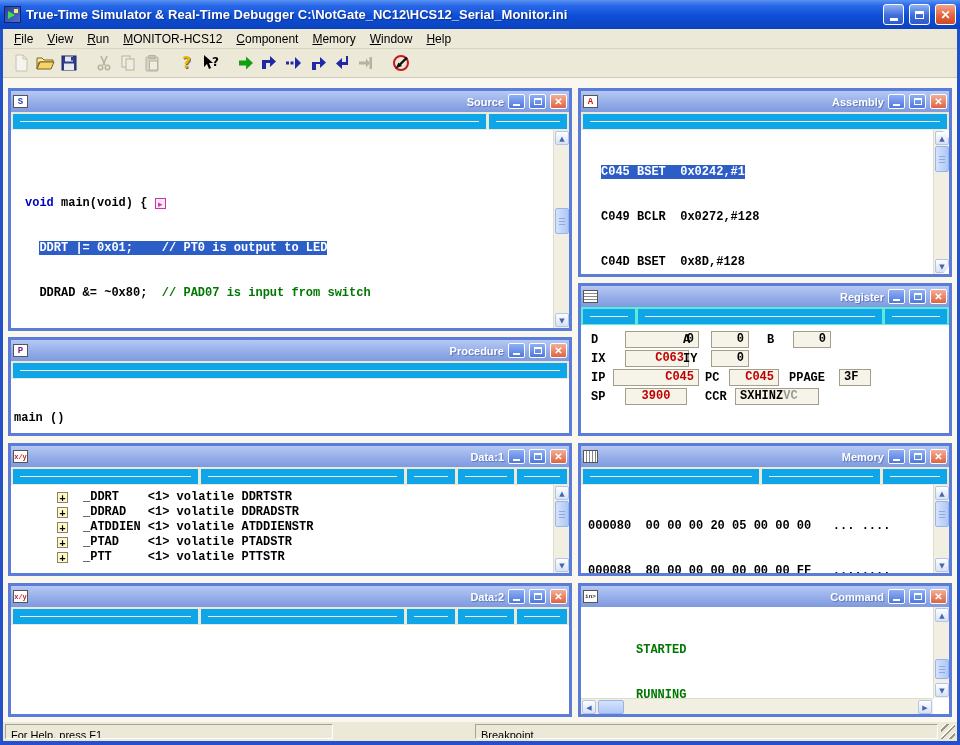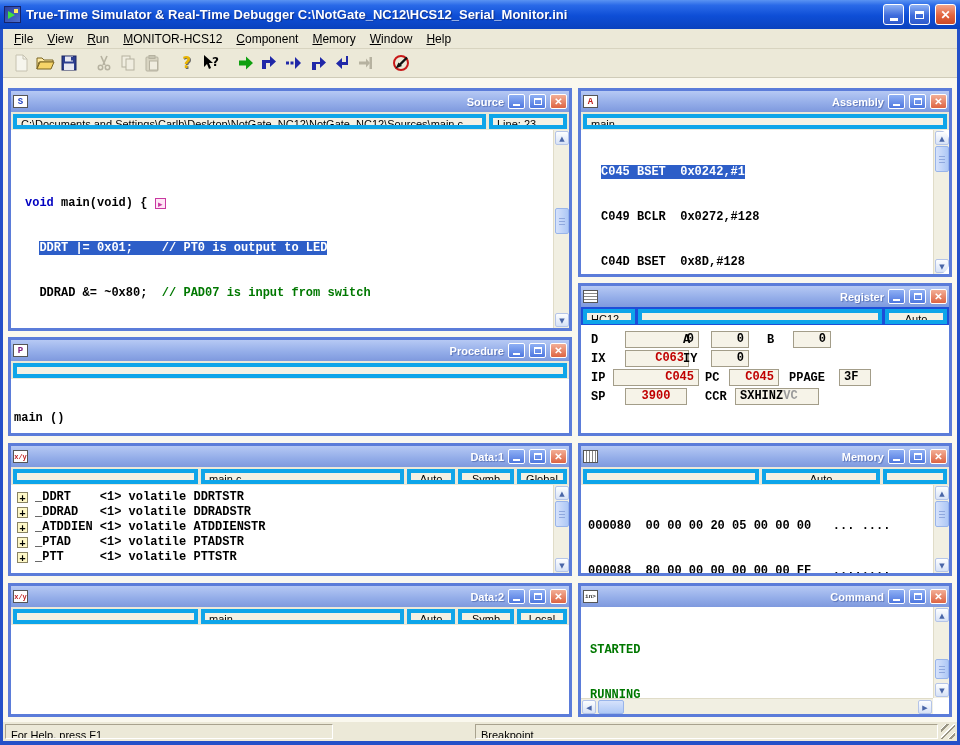--- a/index.html
+++ b/index.html
@@ -51,21 +51,21 @@
   .wicon { width:15px; height:13px; background:#fff; border:1px solid #555;
     font:bold 9px/12px "Liberation Mono",monospace; text-align:center; }
   .wbtn { width:17px; height:15px; border-radius:2px; border:1px solid #fff;
     display:flex; align-items:center; justify-content:center;
     background:linear-gradient(180deg,#8FB0F4,#4E77E0); color:#fff; font-weight:bold; font-size:10px; }
   .wbtn.close { background:linear-gradient(180deg,#F2AE96,#DE6442); }
   .wbtn .mindash { width:7px; height:2px; background:#fff; margin-top:7px; }
   .wbtn .maxbox { width:8px; height:7px; border:1px solid #fff; border-top:2px solid #fff; }
 
   .hdr { height:18px; background:#ECE9D8; display:flex; align-items:center; padding:1px 2px; gap:3px; }
-  .hbox { height:15px; border:4px solid #0ea5e9; background:#F4F1E4; font-size:11px; color:#000;
+  .hbox { height:15px; border:7px solid #0ea5e9; background:#F4F1E4; font-size:11px; color:#000;
     padding:0 4px; line-height:13px; overflow:hidden; white-space:nowrap; }
   .hbox.c { text-align:center; }
   .flex1 { flex:1; }
 
   .body { position:absolute; left:0; right:0; bottom:0; background:#fff; overflow:hidden; }
   .mono, .mono * { font:bold 12px/15px "Liberation Mono",monospace; white-space:pre; }
   .kw { color:#0000C0; }
   .cm { color:#007800; }
   .selspan { background:#2D5EC8; color:#fff; }
 
@@ -84,21 +84,21 @@
   .vsb .up::after{content:"\25B2";} .vsb .dn::after{content:"\25BC";}
   .hsb .lf::after{content:"\25C0";} .hsb .rt::after{content:"\25B6";}
   .sthumb { position:absolute; left:1px; width:14px; height:26px; border:1px solid #98B4EA; border-radius:2px;
     background:linear-gradient(90deg,#D6E2FB,#AEC8F6); }
   .sthumb::after { content:""; position:absolute; left:3px; right:3px; top:50%; height:1px;
     box-shadow:0 -3px 0 #8FA8DE, 0 0 0 #8FA8DE, 0 3px 0 #8FA8DE; background:#8FA8DE; }
   .hthumb { position:absolute; top:1px; height:14px; width:26px; border:1px solid #98B4EA; border-radius:2px;
     background:linear-gradient(180deg,#D6E2FB,#AEC8F6); }
 
   
-  .drow { display:flex; align-items:center; height:15px; padding-left:6px; gap:7px; }
+  .drow { display:flex; align-items:center; height:15px; padding-left:6px; gap:15px;margin-left:40px; }
   .plus { width:11px; height:11px; border:1px solid #8A8464; background:#FFF9C8;
     font:bold 10px/9px "DejaVu Sans Mono",monospace; text-align:center; color:#000; flex:none; }
   .plus::after { content:"+"; }
 
   
   .ritem { position:absolute; font:bold 12px/15px "Liberation Mono",monospace; }
   .rbox { position:absolute; height:17px; border:1px solid #A39D89; background:#F6F3E8;
     font:bold 12px/15px "Liberation Mono",monospace; text-align:right; padding:0 4px; }
   .red { color:#C00000; }
   .gray { color:#9a9a9a; }
@@ -423,21 +423,21 @@
             <span class="mindash"></span>
           </span>
         <span class="wbtn">
             <span class="maxbox"></span>
           </span>
         <span class="wbtn close">
             <span>✕</span>
           </span>
       </div>
       <div class="body" style="top:21px;">
-        <div class="hdr" style="background:#1d4ed8;">
+        <div class="hdr" style="background:#5eead4;">
           <span class="hbox" style="width:52px;">HC12</span>
           <span class="hbox flex1"></span>
           <span class="hbox c" style="width:62px;">Auto</span>
         </div>
         <span class="ritem" style="left:10px; top:26px;">D</span>
         <div class="rbox" style="left:44px; top:24px; width:74px;">0</div>
         <span class="ritem" style="left:102px; top:26px;">A</span>
         <div class="rbox" style="left:130px; top:24px; width:38px;">0</div>
         <span class="ritem" style="left:186px; top:26px;">B</span>
         <div class="rbox" style="left:212px; top:24px; width:38px;">0</div>
@@ -503,21 +503,21 @@
         <span class="wbtn">
             <span class="mindash"></span>
           </span>
         <span class="wbtn">
             <span class="maxbox"></span>
           </span>
         <span class="wbtn close">
             <span>✕</span>
           </span>
       </div>
-      <div class="body" style="top:21px;">
+      <div class="body" style="top:21px;padding-left:46px;">
         <div class="mono" style="padding:6px 0 0 9px;">
           <div class="cm">STARTED</div>
           <div class="cm">RUNNING</div>
           
           
           
         </div>
         <div class="vsb" style="bottom:16px;">
           <div class="sarr up"></div>
           <div class="sthumb" style="top:52px; height:20px;"></div>

